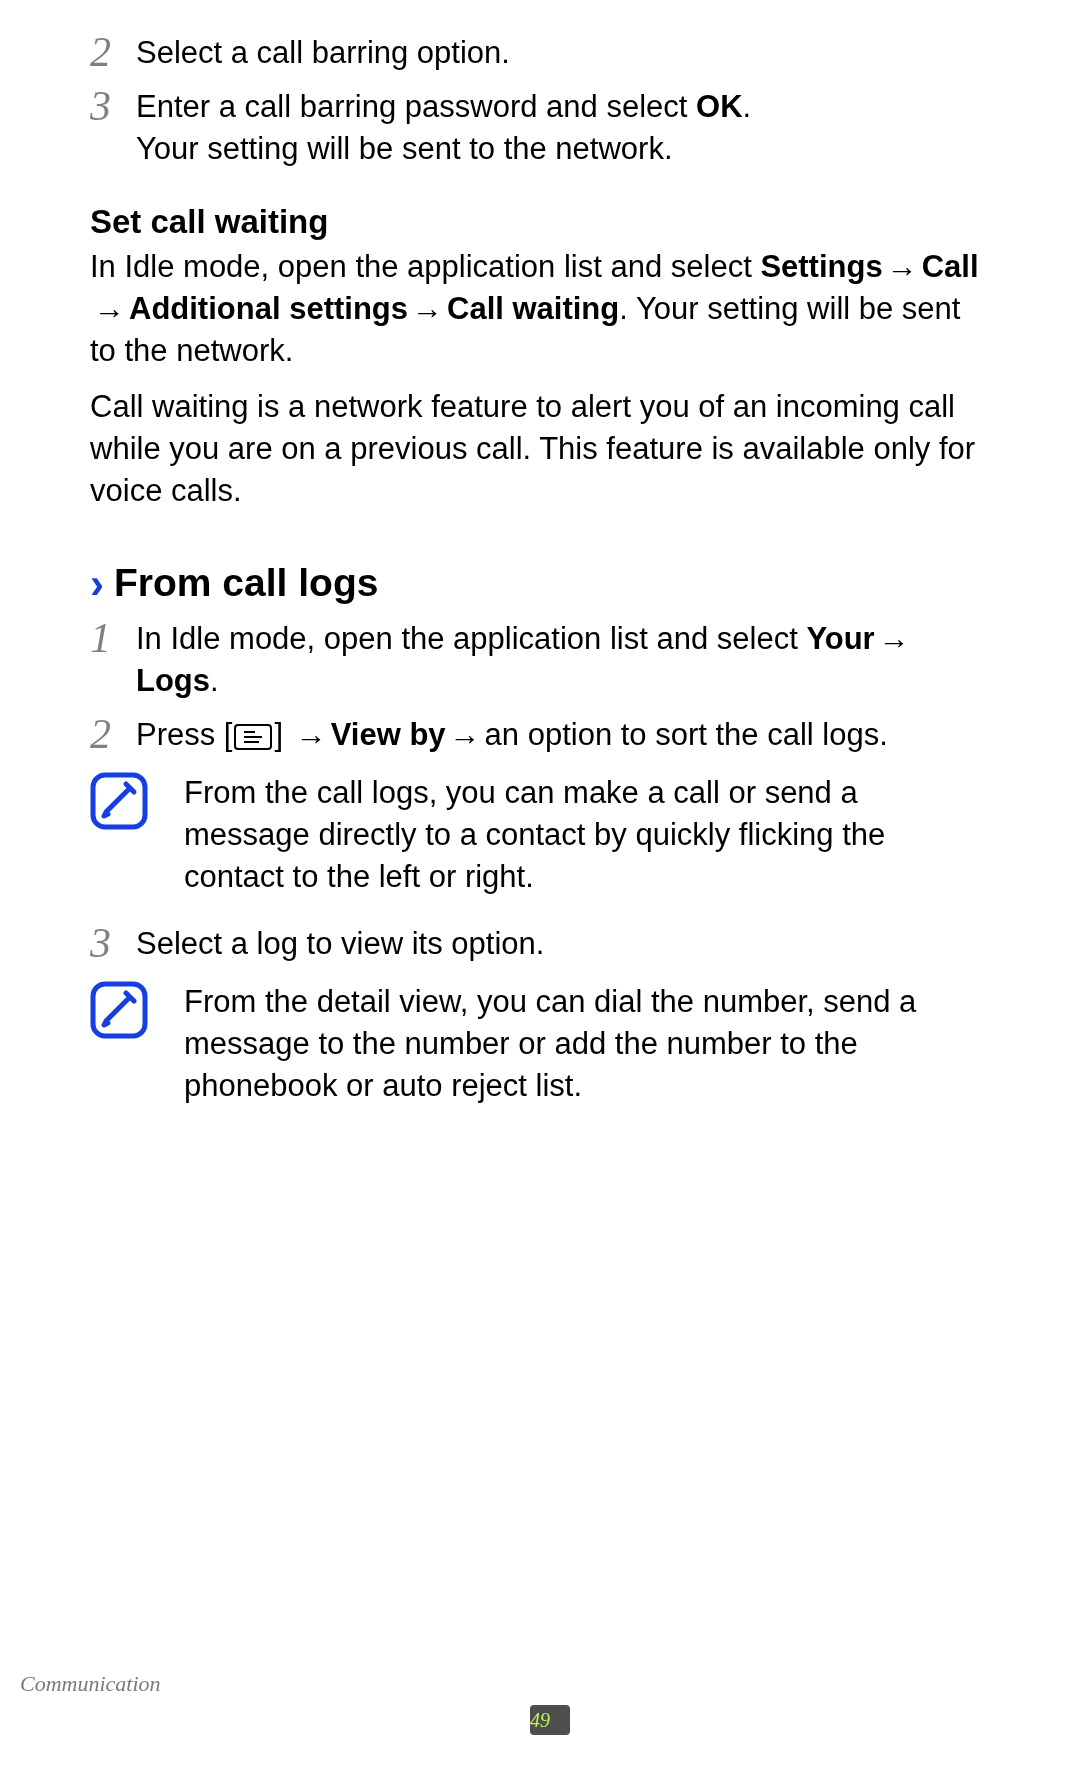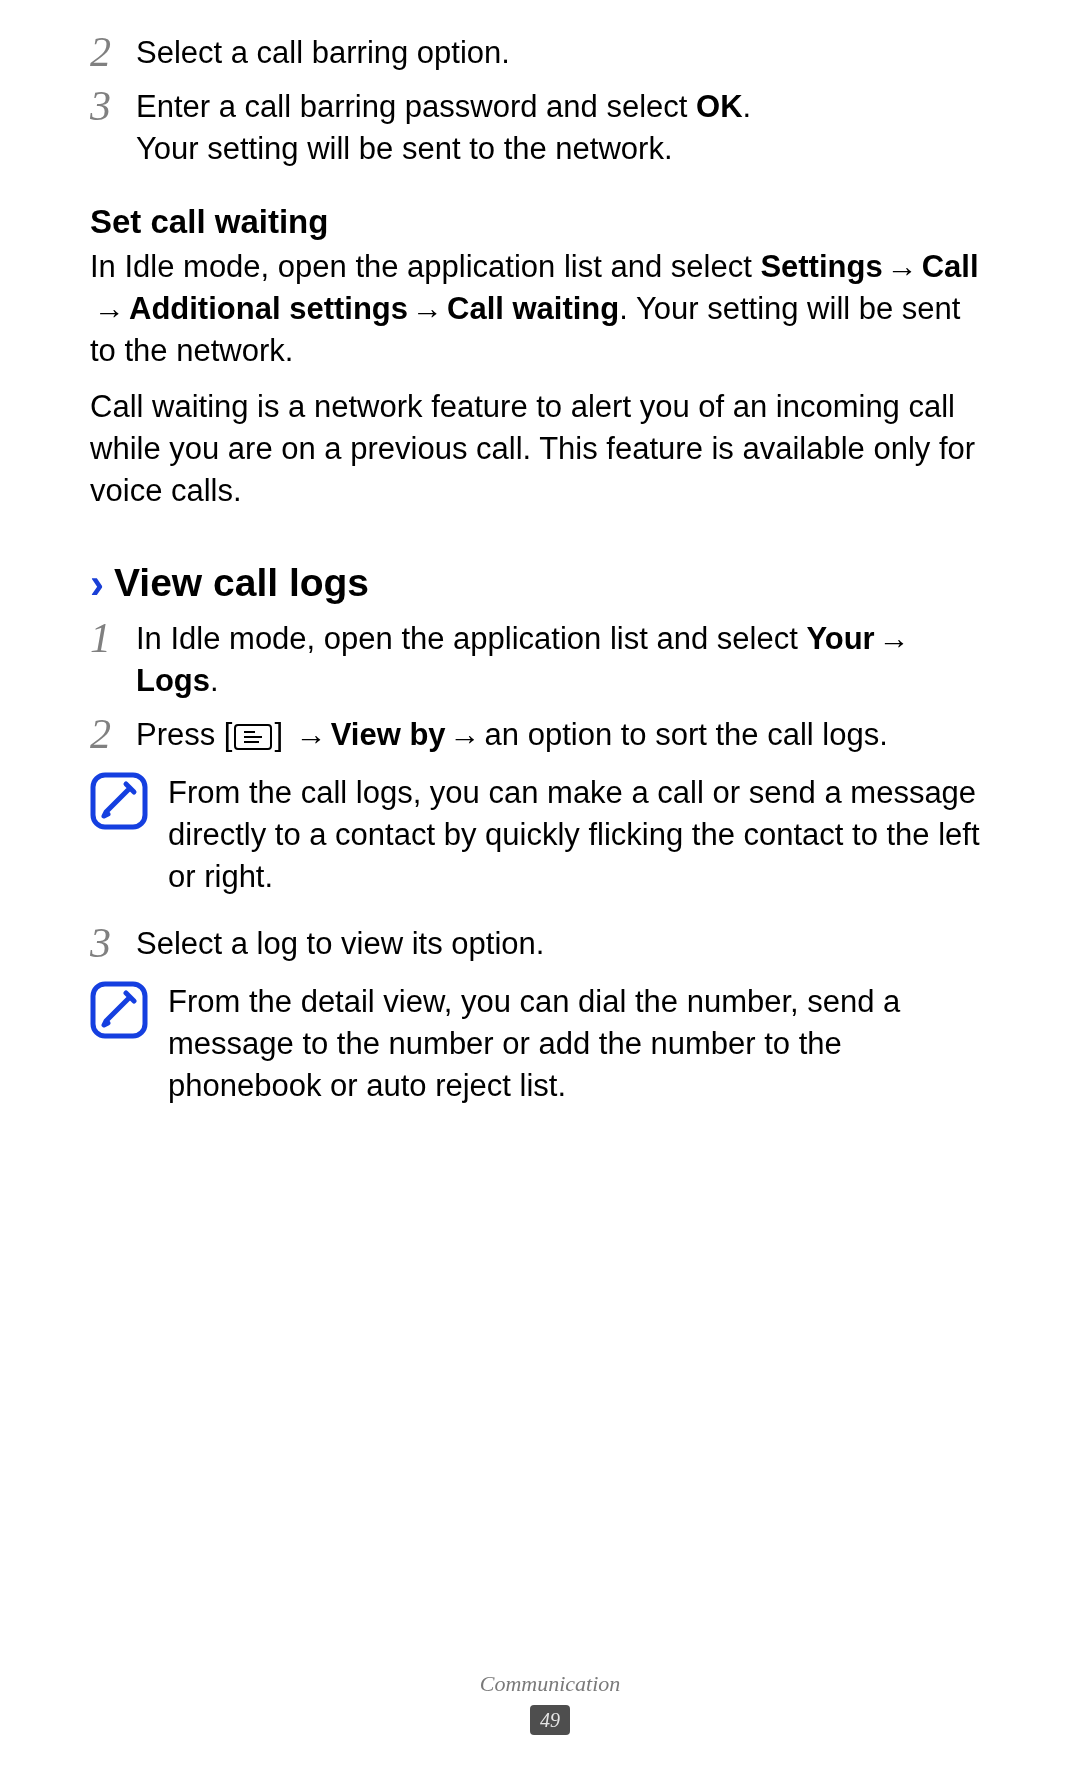--- a/index.html
+++ b/index.html
@@ -103,51 +103,51 @@
   }
   .menu-key-inner::before { top: 0; width: 60%; }
   .menu-key-inner span    { top: 5px; width: 100%; display:block; }
   .menu-key-inner::after  { top: 10px; width: 80%; }
 
   .note-row {
     display: flex;
     align-items: flex-start;
     margin-top: 16px;
     margin-bottom: 6px;
+    gap: 16px;
   }
   .note-icon {
     flex: 0 0 58px;
     width: 58px;
     height: 58px;
     margin-right: 20px;
   }
   .note-text {
     flex: 1;
     padding-top: 0px;
   }
   .note-icon svg { display:block; }
 
   .footer {
     position: absolute;
     bottom: 36px;
     left: 0;
     right: 0;
-    text-align: center;
     font-family: Georgia, "Times New Roman", serif;
     font-style: italic;
     color: #7a7a7a;
     font-size: 22px;
     margin-left: 20px;
   }
   .page-badge {
     margin: 6px auto 0 auto;
     width: 40px;
     height: 30px;
     background: #4e4e4e;
-    color: #e5e5e5;
+    color: #bef264;
     font-style: italic;
     font-family: Georgia, "Times New Roman", serif;
     font-size: 20px;
     line-height: 30px;
     border-radius: 4px;
   }
   .block-gap { height: 18px; }
 </style>
 </head>
 <body>
@@ -167,21 +167,21 @@
   </div>
 
   <div class="subhead">Set call waiting</div>
   <div class="para">
     <span>In Idle mode, open the application list and select </span><b>Settings</b><b class="arrow"> → </b><b>Call</b><b class="arrow"> → </b><b>Additional settings</b><b class="arrow"> → </b><b>Call waiting</b><span>. Your setting will be sent to the network.</span>
   </div>
   <div class="para">Call waiting is a network feature to alert you of an incoming call while you are on a previous call. This feature is available only for voice calls.</div>
 
   <div class="section-head">
     <span class="chev">›</span>
-    <span>View call logs</span>
+    <span>From call logs</span>
   </div>
 
   <div class="step">
     <div class="step-num">1</div>
     <div class="step-text">
       <span>In Idle mode, open the application list and select </span><b>Your</b><b class="arrow"> → </b><b>Logs</b><span>.</span>
     </div>
   </div>
 
   <div class="step">

